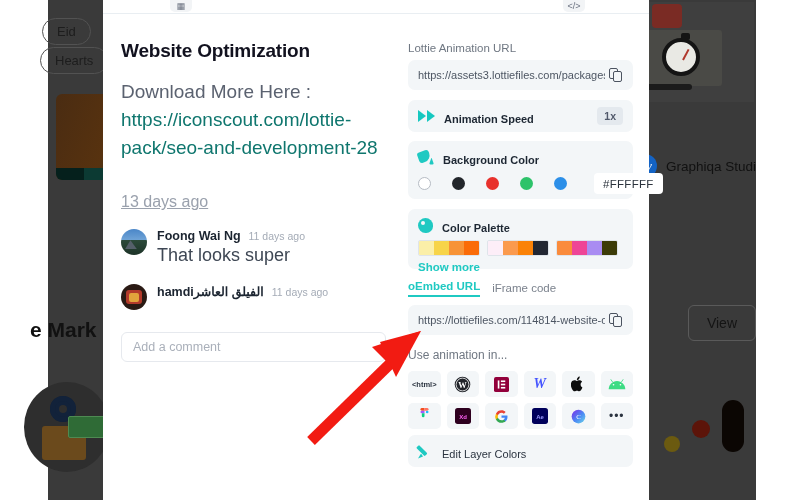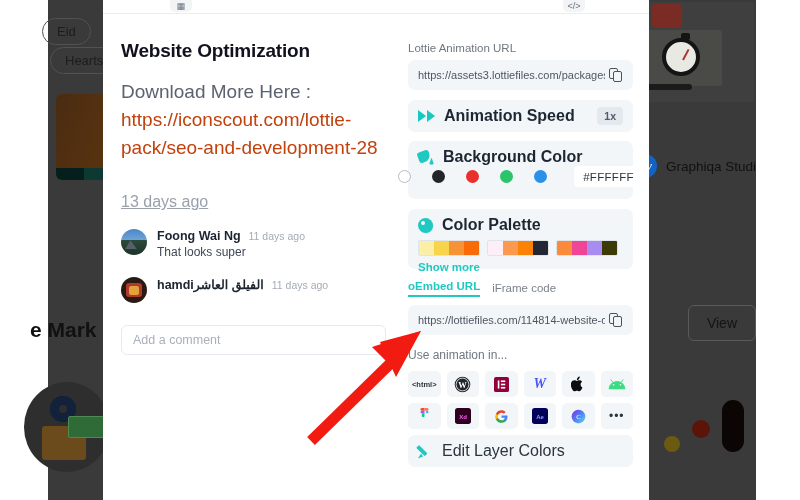--- a/index.html
+++ b/index.html
@@ -143,35 +143,35 @@
   }
   .top-icon-btn.left { left: 67px; }
   .top-icon-btn.right { right: 64px; }
 
   .modal-body { flex: 1; display: flex; min-height: 0; }
 
   
   .left-col { width: 305px; padding: 26px 22px 0 18px; }
   .asset-title { font-size: 19px; font-weight: 700; color: #12121f; letter-spacing: -0.2px; }
   .desc { margin-top: 16px; font-size: 19px; color: #5b6270; line-height: 1.48; }
-  .desc a { color: #c2410c; text-decoration: none; }
+  .desc a { color: #0f766e; text-decoration: none; }
   .posted-time { margin-top: 31px; font-size: 16px; color: #9aa1ad; text-decoration: underline; }
 
   .comment { display: flex; gap: 10px; margin-top: 18px; }
   .cm-avatar { width: 26px; height: 26px; border-radius: 50%; flex: none; overflow: hidden; position: relative; }
   .av-foong { background: linear-gradient(180deg,#4a86c8 0%, #6fa3d6 42%, #2c4a3a 43%, #1d3328 100%); }
   .av-foong:after{ content:""; position:absolute; left:4px; top:11px; width:12px; height:9px; background:#55606a; clip-path: polygon(0 100%, 45% 0, 100% 100%); }
   .av-hamdi { background:#2a1a14; }
   .av-hamdi:before{ content:""; position:absolute; left:5px; top:6px; width:16px; height:14px; background:#b3392a; border-radius:3px; }
   .av-hamdi:after{ content:""; position:absolute; left:8px; top:9px; width:10px; height:9px; background:#e2a33c; border-radius:2px; }
   .cm-main { flex: 1; min-width: 0; }
   .cm-head { display: flex; align-items: baseline; gap: 8px; flex-wrap: wrap; }
   .cm-name { font-size: 12.5px; font-weight: 700; color: #1b2430; }
   .cm-time { font-size: 10.5px; color: #a4abb6; }
-  .cm-text { font-size: 12px; color: #3e4754; margin-top: 2px; }
+  .cm-text { font-size: 18px; color: #3e4754; margin-top: 2px; }
 
   .comment-input {
     margin-top: 22px; width: 100%; height: 30px;
     border: 1px solid #e6e9ee; border-radius: 6px;
     padding: 0 11px; font-size: 12.5px; color: #aab0ba;
     font-family: "Liberation Sans", sans-serif; background: #fff;
     display: flex; align-items: center;
   }
 
   
@@ -190,21 +190,21 @@
   }
   .copy-icon { width: 14px; height: 15px; position: relative; flex: none; margin-left: 4px; }
   .copy-icon span {
     position: absolute; width: 9px; height: 11px;
     border: 1.4px solid #4b5360; border-radius: 2px;
   }
   .copy-icon span:nth-child(1) { left: 0; top: 0; }
   .copy-icon span:nth-child(2) { left: 4px; top: 3px; background: #f3f6f8; }
 
   .panel.row-item { height: 32px; margin-bottom: 9px; gap: 9px; }
-  .row-label { font-size: 16px; font-weight: 700; color: #1d2733; }
+  .row-label { font-size: 11px; font-weight: 700; color: #1d2733; margin-top: 6px; }
   .badge-speed {
     margin-left: auto; background: #e4e9ee; border-radius: 4px;
     font-size: 10.5px; color: #50586a; padding: 3px 7px; font-weight: 700;
   }
 
   .icon-teal-play { display:flex; gap:1px; align-items:center; }
   .icon-teal-play i {
     width: 0; height: 0; border-left: 8px solid #15c8c0;
     border-top: 6px solid transparent; border-bottom: 6px solid transparent;
   }
@@ -216,21 +216,21 @@
     background:#1fc9c2; border-radius: 2px 3px 7px 3px; transform: rotate(-20deg);
   }
   .icon-bucket:after{
     content:""; position:absolute; right:0; bottom:0; width:5px; height:7px;
     background:#1fc9c2; border-radius: 50% 50% 50% 50% / 60% 60% 40% 40%;
     clip-path: polygon(50% 0, 100% 100%, 0 100%);
   }
 
   .panel.bgcolor { height: 58px; align-items: flex-start; flex-direction: column; padding: 7px 10px; margin-bottom: 10px; }
   .bgc-head { display: flex; align-items: center; gap: 9px; }
-  .swatch-row { display: flex; align-items: center; gap: 21px; width: 100%; justify-content: center; }
+  .swatch-row { display: flex; align-items: center; gap: 21px; margin-top: 7px; width: 100%; }
   .swatch { width: 13px; height: 13px; border-radius: 50%; flex: none; }
   .swatch.white { background: #fff; border: 1.3px solid #b6bcc4; }
   .hex-input {
     margin-left: 6px; flex: 1; height: 21px; background: #fff; border-radius: 4px;
     display: flex; align-items: center; padding: 0 9px;
     font-size: 11.5px; color: #2b333d; letter-spacing: 0.3px;
   }
 
   .panel.palette { height: 60px; flex-direction: column; align-items: flex-start; padding: 7px 10px; margin-bottom: 11px; }
   .icon-palette {
@@ -281,21 +281,21 @@
 </style>
 </head>
 <body>
 
 <div id="backdrop">
   <div class="bg-white-strip-l"></div>
   <div class="bg-white-strip-r"></div>
   <div class="bg-sheet"></div>
 
   <div class="bg-tag" style="left:42px; top:18px;">Eid</div>
-  <div class="bg-tag" style="left:50px; top:47px;">Hearts</div>
+  <div class="bg-tag" style="left:40px; top:47px;">Hearts</div>
 
   <div class="bg-card bg-thumb-left">
     <div class="person"></div>
     <div class="bar"></div>
   </div>
 
   <div class="bg-heading-left">e Mark</div>
 
   <div class="bg-illus-left">
     <div class="gear"></div>

